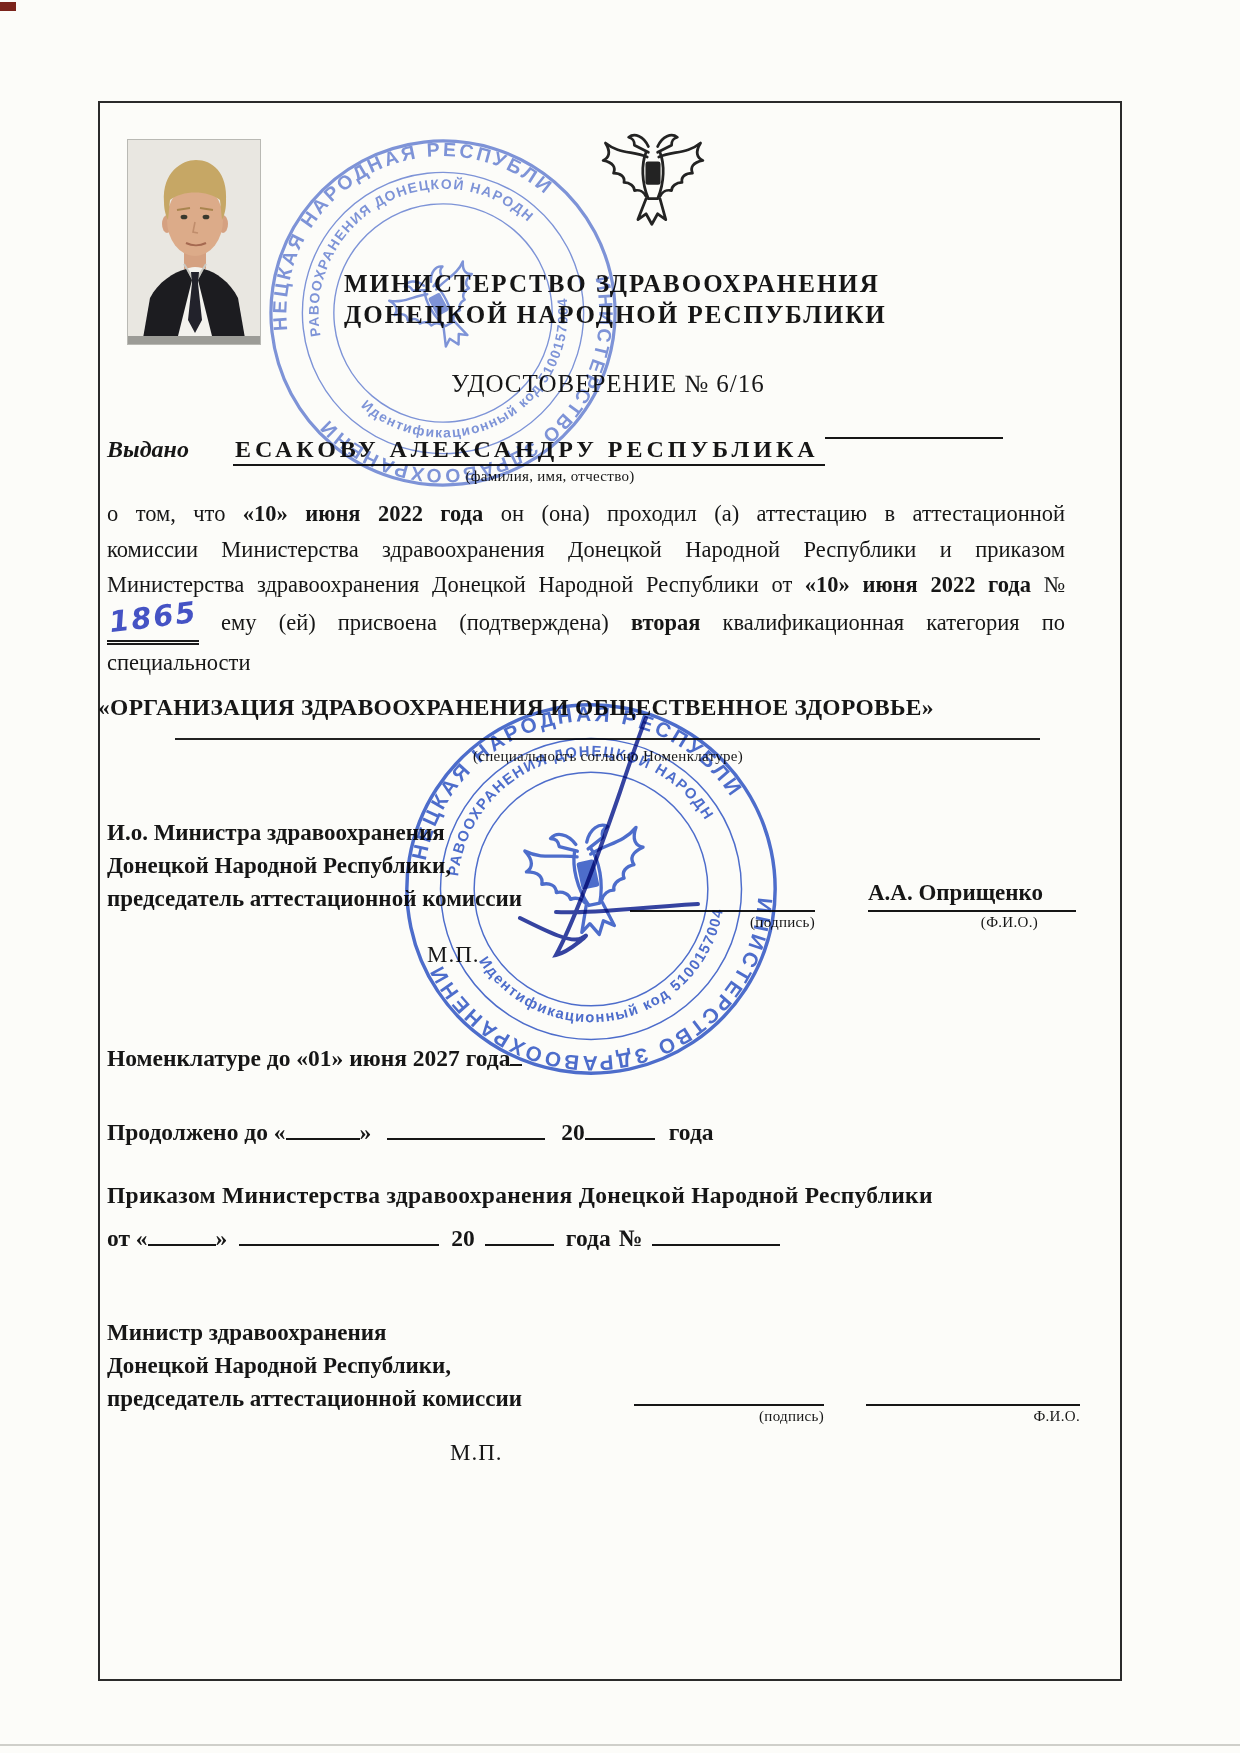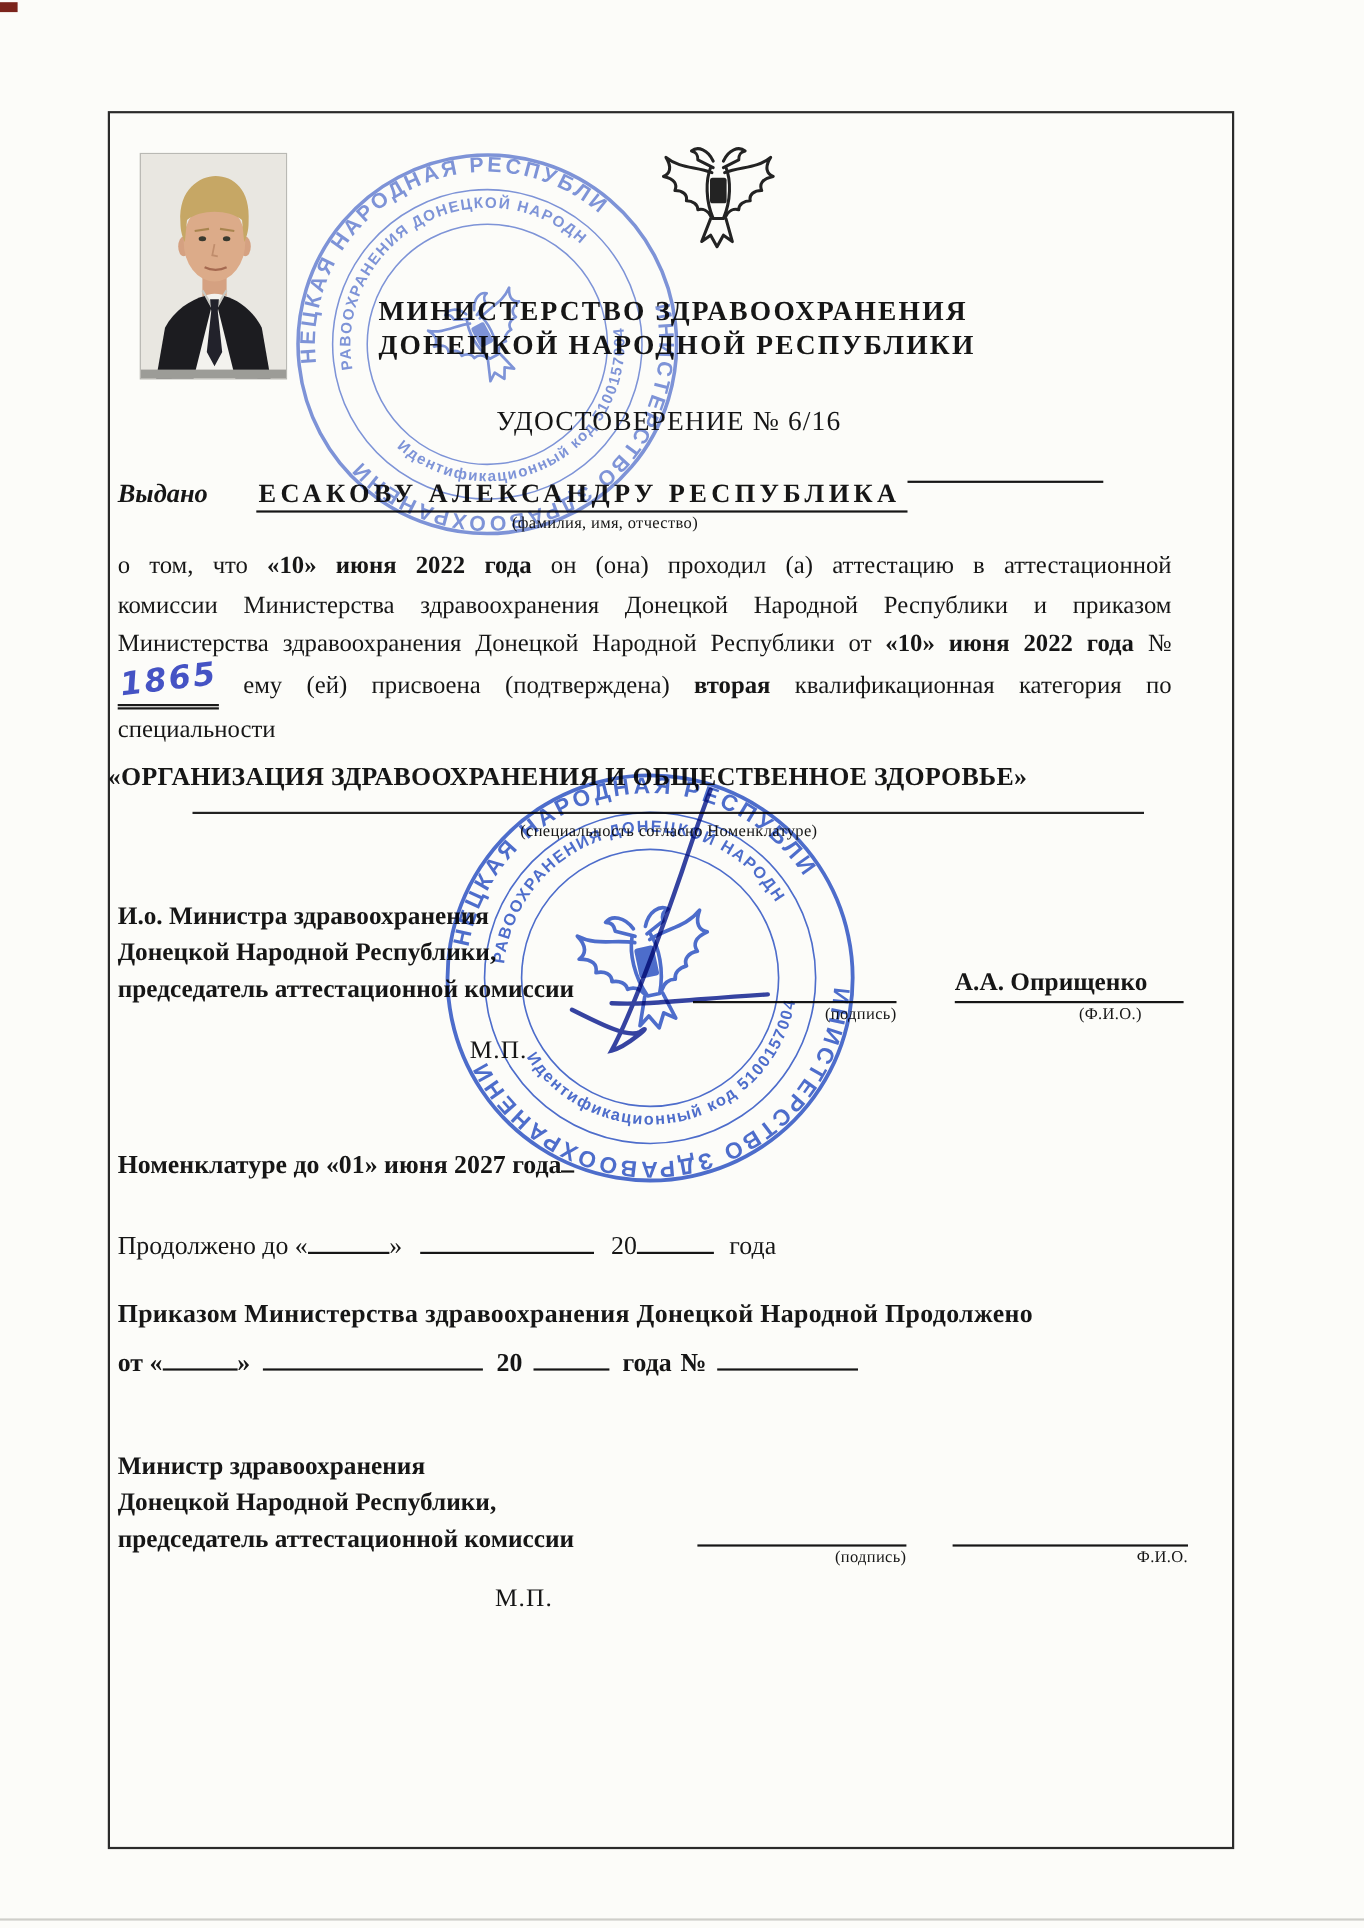--- a/index.html
+++ b/index.html
@@ -32,21 +32,21 @@
   .spec-rule{left:175px;top:738px;width:865px;height:0;border-bottom:2px solid #222;}
   .spec-caption{left:98px;top:748px;width:1020px;text-align:center;}
   .sig-block{font-weight:bold;font-size:23px;line-height:33px;}
   .approver{left:107px;top:816px;}
   .minister{left:107px;top:1316px;}
   .uline{height:0;border-bottom:2px solid #161616;}
   .cap-center{text-align:right;}
   .approver-name{left:868px;top:880px;font-weight:bold;font-size:23px;white-space:nowrap;}
   .mp{font-size:23px;font-weight:normal;letter-spacing:1px;}
   .validity{left:107px;top:1040px;font-weight:bold;font-size:23.5px;}
-  .prolonged{left:107px;top:1114px;font-weight:normal;font-size:23.5px;}
+  .prolonged{left:107px;top:1114px;font-weight:bold;font-size:23.5px;}
   .order1{left:107px;top:1182px;font-weight:bold;font-size:23.5px;letter-spacing:.3px;}
   .order2{left:107px;top:1220px;font-weight:bold;font-size:23.5px;}
   .bl{display:inline-block;border-bottom:2.5px solid #161616;height:1.02em;vertical-align:baseline;}
   .stamp{mix-blend-mode:multiply;pointer-events:none;}
   .stamp .ring-lg{font:bold 21px "Liberation Sans",sans-serif;letter-spacing:3px;}
   .stamp .ring-sm{font:bold 15px "Liberation Sans",sans-serif;letter-spacing:1.5px;}
   .stamp-top{left:258px;top:128px;width:370px;height:370px;transform:rotate(-28deg);opacity:.62;}
   .stamp-main{left:393px;top:691px;width:396px;height:396px;transform:rotate(-12deg);opacity:.85;}
   .sig-stroke{left:460px;top:700px;width:300px;height:300px;mix-blend-mode:multiply;pointer-events:none;}
 </style>
@@ -137,21 +137,21 @@
   <div class="abs mp" style="left:427px;top:942px;">М.П.</div>
 
   <div class="abs validity">
     <span>Номенклатуре до </span><span class="u">«01» июня 2027 года</span><span class="bl" style="width:12px;"></span>
   </div>
 
   <div class="abs prolonged">
     <span>Продолжено до «</span><span class="bl" style="width:74px;"></span><span>»</span><span class="bl" style="width:158px;margin-left:16px;"></span><span style="margin-left:16px;">20</span><span class="bl" style="width:70px;"></span><span style="margin-left:14px;">года</span>
   </div>
 
-  <div class="abs order1">Приказом Министерства здравоохранения Донецкой Народной Продолжено</div>
+  <div class="abs order1">Приказом Министерства здравоохранения Донецкой Народной Республики</div>
   <div class="abs order2">
     <span>от «</span><span class="bl" style="width:68px;"></span><span>»</span><span class="bl" style="width:200px;margin-left:12px;"></span><span style="margin-left:12px;">20</span><span class="bl" style="width:69px;margin-left:10px;"></span><span style="margin-left:12px;">года</span><span style="margin-left:8px;">№</span><span class="bl" style="width:128px;margin-left:10px;"></span>
   </div>
 
   <div class="abs sig-block minister">
     <div>Министр здравоохранения</div>
     <div>Донецкой Народной Республики,</div>
     <div>председатель аттестационной комиссии</div>
   </div>
   <div class="abs uline" style="left:634px;top:1404px;width:190px;"></div>

